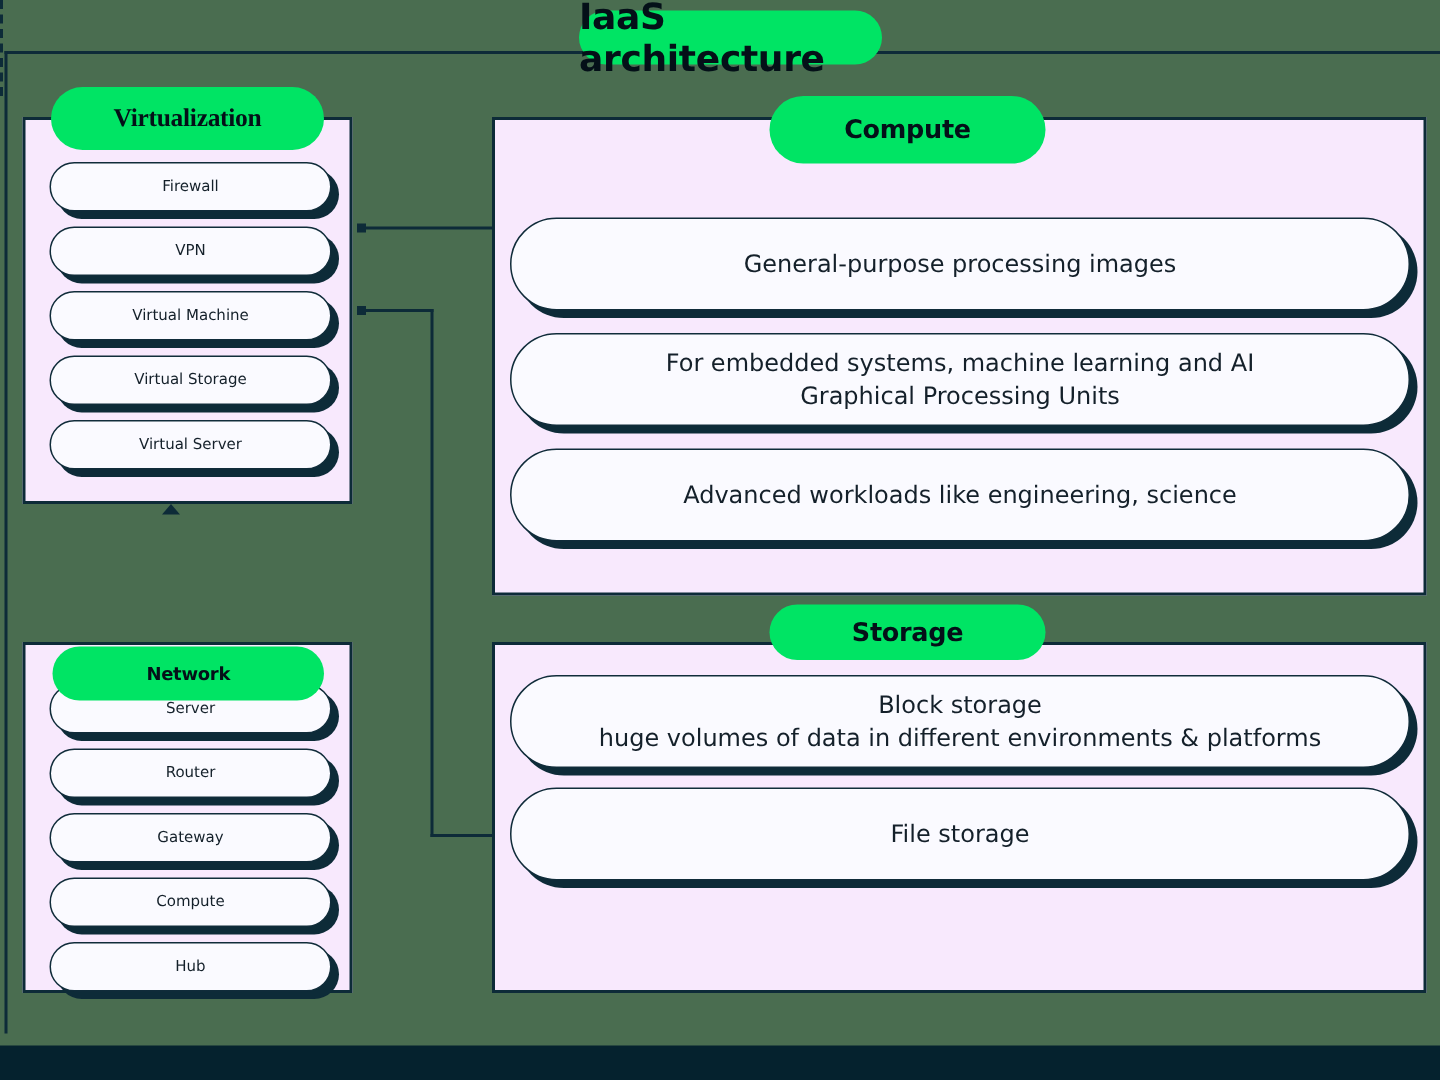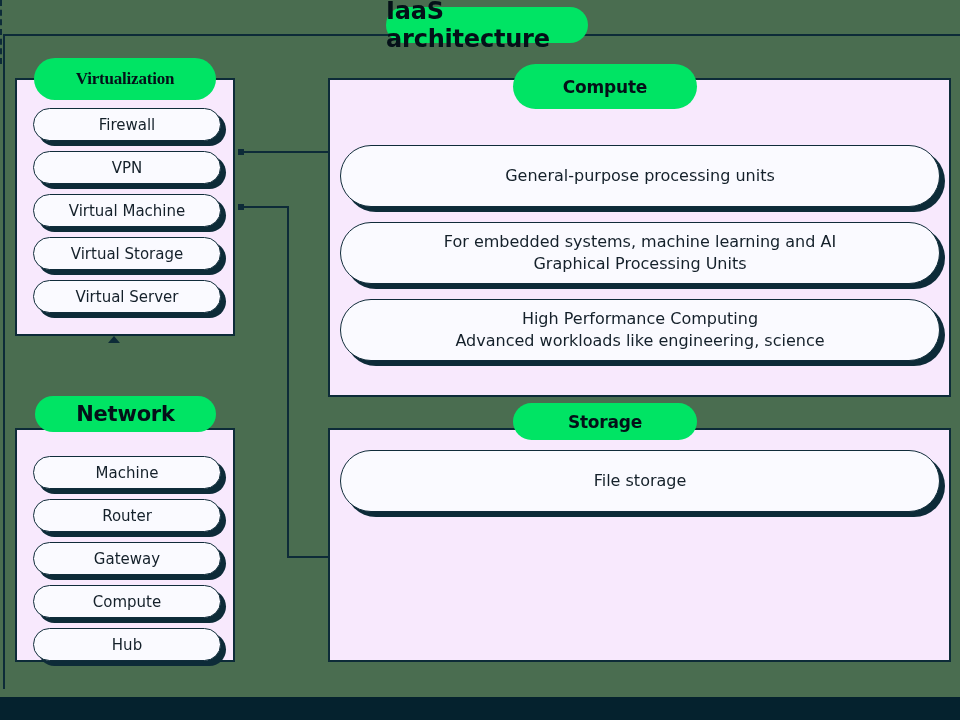--- a/index.html
+++ b/index.html
@@ -83,21 +83,21 @@
     box-sizing: border-box;
     z-index: 10;
   }
 
   #panel-virtualization { left: 15px;  top: 78px;  width: 220px; height: 258px; }
   #panel-network        { left: 15px;  top: 428px; width: 220px; height: 234px; }
   #panel-compute        { left: 328px; top: 78px;  width: 623px; height: 319px; }
   #panel-storage        { left: 328px; top: 428px; width: 623px; height: 234px; }
 
   #pill-virtualization { left: 34px;  top: 58px;  width: 182px; height: 42px; font-size: 17px; font-family: Liberation Serif, serif; }
-  #pill-network        { left: 35px;  top: 396px; width: 181px; height: 36px; font-size: 21px; }
+  #pill-network        { left: 35px;  top: 431px; width: 181px; height: 36px; font-size: 12px; }
   #pill-compute        { left: 513px; top: 64px;  width: 184px; height: 45px; font-size: 17px; }
   #pill-storage        { left: 513px; top: 403px; width: 184px; height: 37px; font-size: 17px; }
 
   
   .card-list {
     position: absolute;
     left: 0; right: 0;
     display: flex;
     flex-direction: column;
   }
@@ -123,21 +123,21 @@
     left: 16px;
     width: 188px;
     gap: 10px;
   }
   #panel-virtualization .card-list { top: 28px; }
   #panel-network .card-list { top: 26px; }
 
   #panel-virtualization .card,
   #panel-network .card {
     height: 33px;
-    font-size: 15px;
+    font-size: 10px;
   }
 
   
   #panel-compute .card-list {
     left: 10px;
     width: 600px;
     top: 65px;
     gap: 15px;
   }
   #panel-storage .card-list {
@@ -231,58 +231,61 @@
       <div class="card">
         <div class="card-line">Virtual Server</div>
       </div>
     </div>
   </div>
   <div class="pill" id="pill-virtualization">Virtualization</div>
 
   <div class="panel" id="panel-network">
     <div class="card-list">
       <div class="card">
-        <div class="card-line">Machine</div>
+        <div class="card-line">Server</div>
       </div>
       <div class="card">
         <div class="card-line">Router</div>
       </div>
       <div class="card">
         <div class="card-line">Gateway</div>
       </div>
       <div class="card">
         <div class="card-line">Compute</div>
       </div>
       <div class="card">
         <div class="card-line">Hub</div>
       </div>
     </div>
   </div>
   <div class="pill" id="pill-network">Network</div>
 
   <div class="panel" id="panel-compute">
     <div class="card-list">
       <div class="card">
-        <div class="card-line">General-purpose processing units</div>
+        <div class="card-line">General-purpose processing images</div>
       </div>
       <div class="card">
         <div class="card-line">For embedded systems, machine learning and AI</div>
         <div class="card-line">Graphical Processing Units</div>
       </div>
       <div class="card">
-        <div class="card-line">High Performance Computing</div>
         <div class="card-line">Advanced workloads like engineering, science</div>
       </div>
     </div>
   </div>
   <div class="pill" id="pill-compute">Compute</div>
 
   <div class="panel" id="panel-storage">
     <div class="card-list">
       <div class="card">
+        <div class="card-line">Block storage</div>
+        <div class="card-line">huge volumes of data in different environments &amp; platforms</div>
+      </div>
+      <div class="card">
         <div class="card-line">File storage</div>
       </div>
     </div>
   </div>
   <div class="pill" id="pill-storage">Storage</div>
 
   <div class="bottom-bar"></div>
 
 </div>
 

